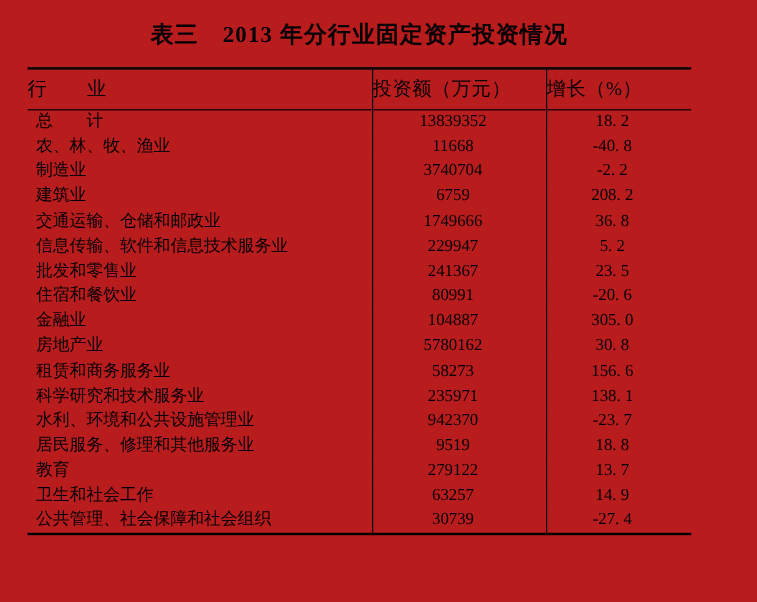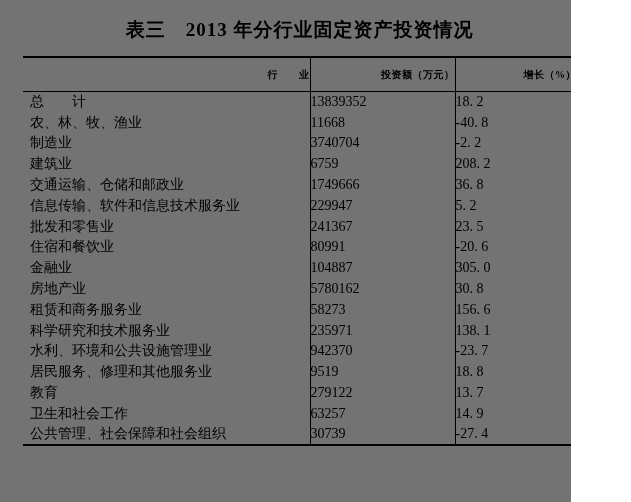--- a/index.html
+++ b/index.html
@@ -2,23 +2,23 @@
 <html><head>
 <meta charset="utf-8">
 <style>
   html, body {
     margin: 0;
     padding: 0;
     background: #ffffff;
   }
   .page {
     position: relative;
-    width: 571px;
+    width: 631px;
     height: 502px;
-    background: #737373;
+    background: #b91c1c;
     color: #000000;
     font-family: "Liberation Serif", "DejaVu Serif", serif;
     overflow: hidden;
   }
   .title {
     margin: 0;
     padding-top: 16px;
     margin-left: 23px;
     width: 553px;
     height: 28px;
@@ -38,23 +38,23 @@
     border-top: 2px solid #000000;
     border-bottom: 2px solid #000000;
     font-size: 14px;
   }
   .col-industry   { width: 287px; }
   .col-investment { width: 145px; }
   .col-growth     { width: 121px; }
 
   .data-table thead th {
     height: 33px;
-    font-weight: bold;
-    font-size: 10px;
-    text-align: right;
+    font-weight: normal;
+    font-size: 16px;
+    text-align: left;
     border-bottom: 1.5px solid #000000;
     padding: 0;
     letter-spacing: 0.5px;
     white-space: nowrap;
     overflow: hidden;
   }
   .data-table th + th,
   .data-table td + td {
     border-left: 1.5px solid #000000;
   }
@@ -65,21 +65,21 @@
     padding: 0;
     line-height: 1;
     white-space: nowrap;
     overflow: hidden;
   }
   .cell-industry {
     text-align: left;
     padding-left: 7px !important;
   }
   .cell-num {
-    text-align: left;
+    text-align: center;
     padding-right: 10px !important;
   }
   .cell-growth {
     padding-right: 11px !important;
   }
 </style>
 </head>
 <body>
 
 <div class="page">

